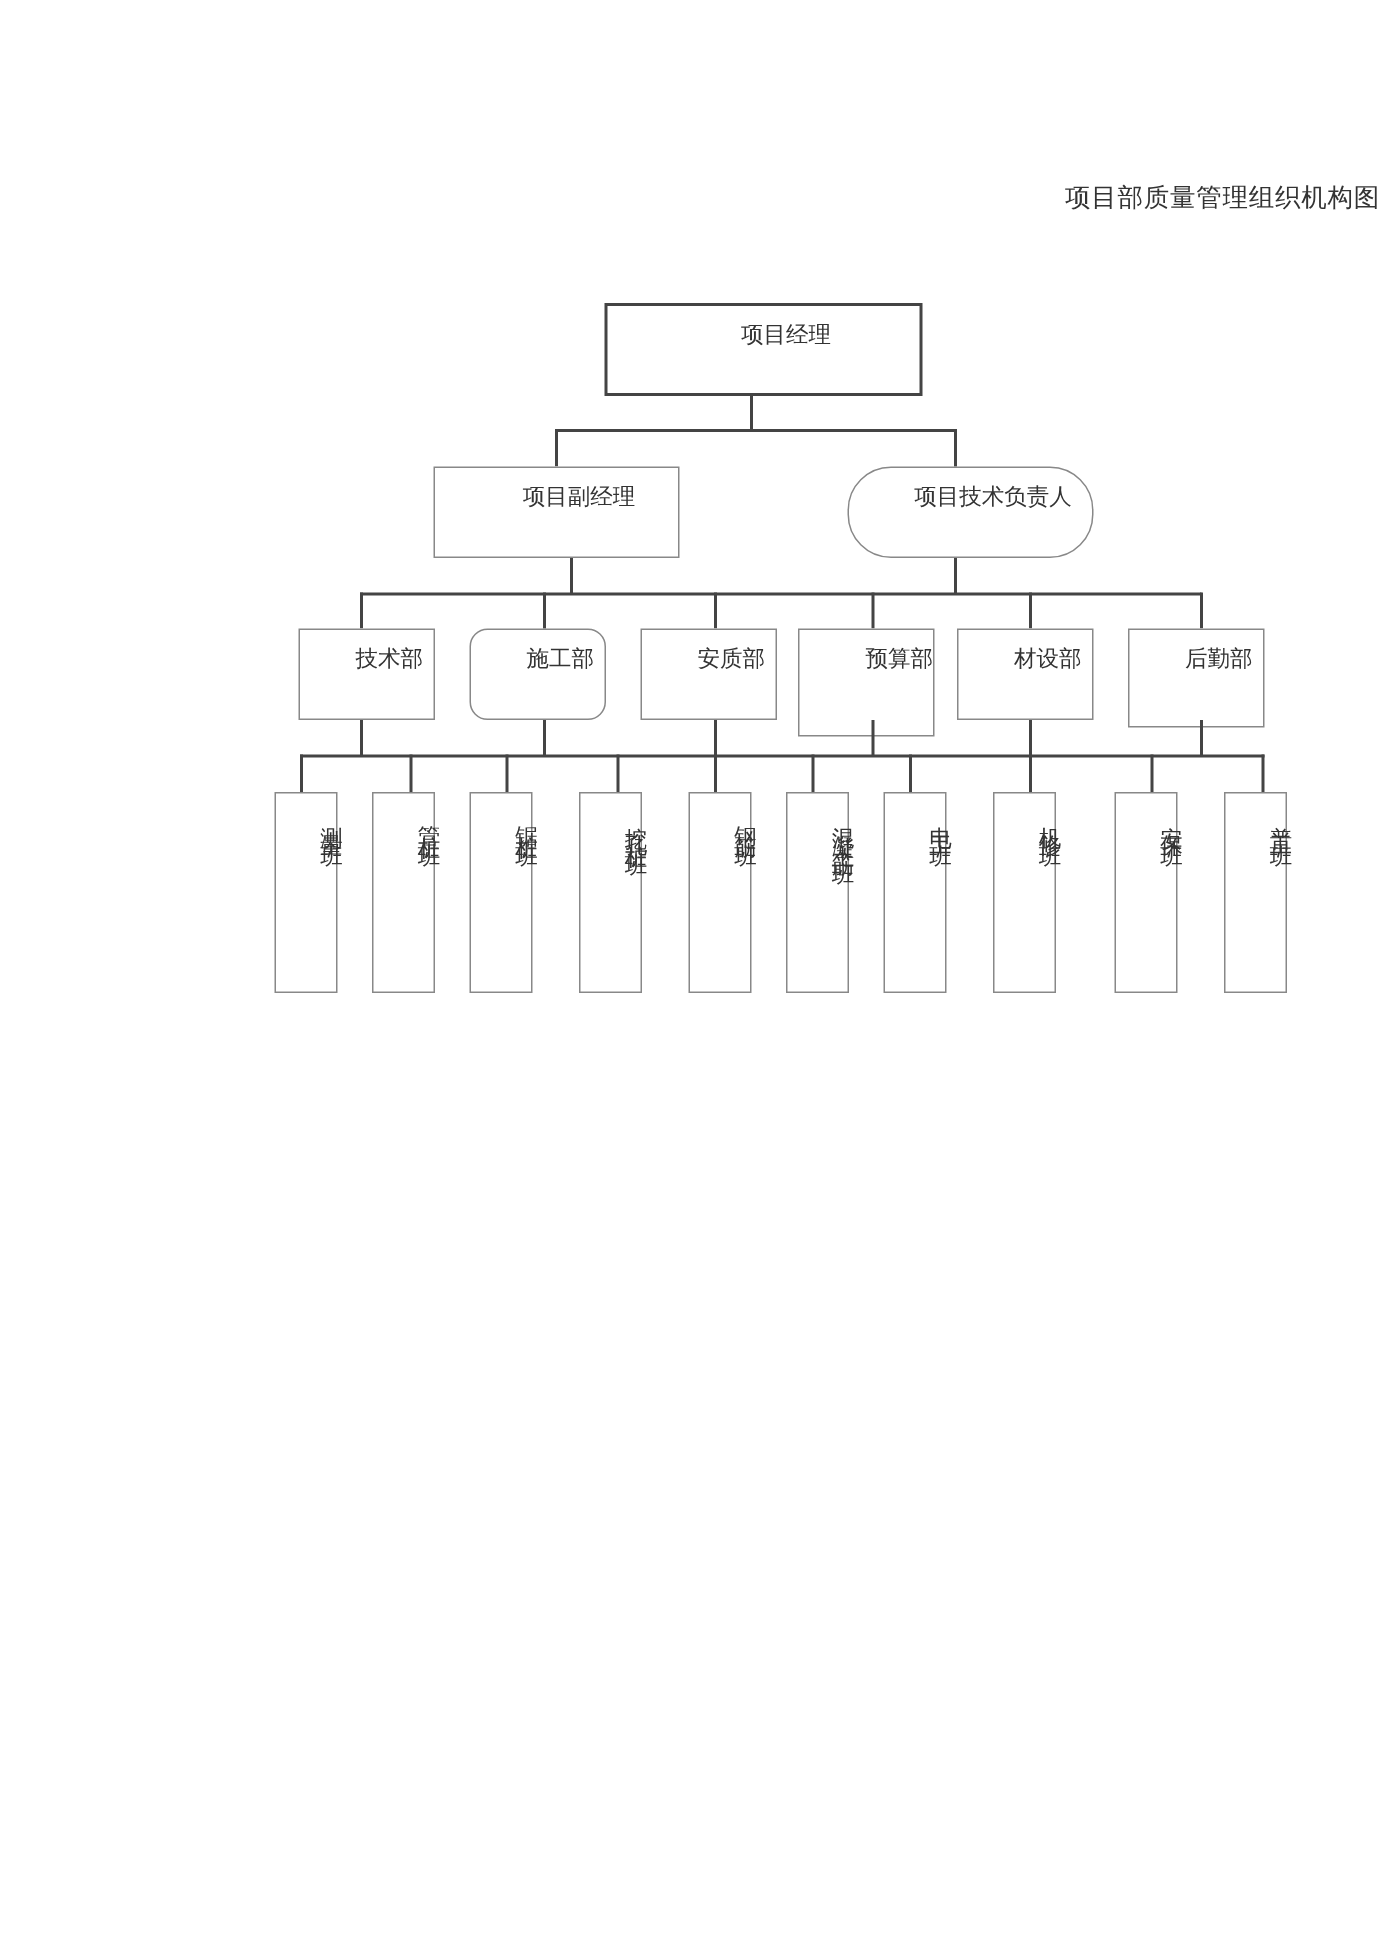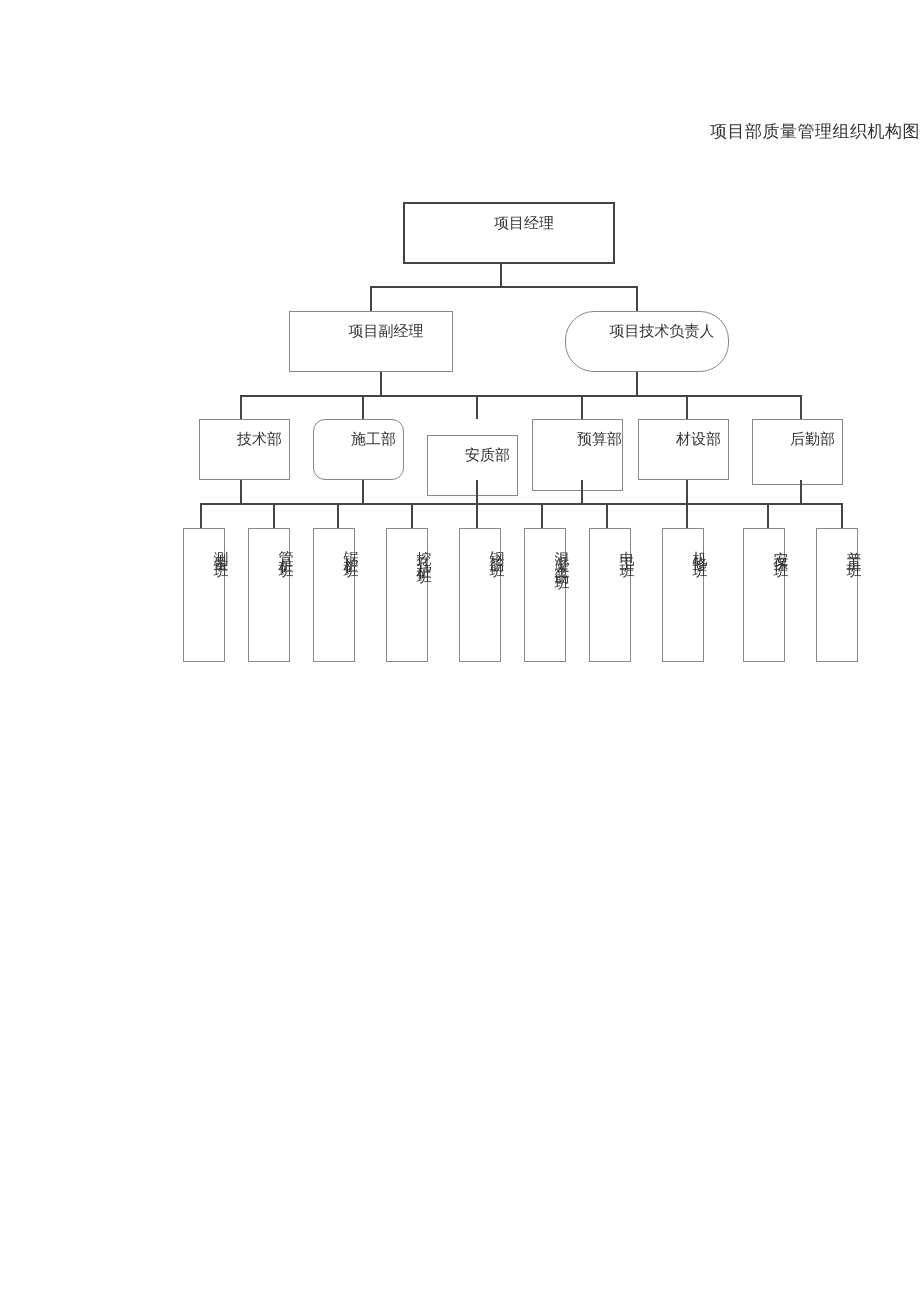--- a/index.html
+++ b/index.html
@@ -45,21 +45,21 @@
 <div class="line" style="left:581px; top:395px; width:2px; height:24px;"></div>
 <div class="line" style="left:686px; top:395px; width:2px; height:24px;"></div>
 <div class="line" style="left:800px; top:395px; width:2px; height:24px;"></div>
 
 <div class="box" style="left:199px; top:419px; width:91px; height:61px;">
   <span class="lbl">技术部</span>
 </div>
 <div class="box" style="left:313px; top:419px; width:91px; height:61px;border-radius:12px;">
   <span class="lbl">施工部</span>
 </div>
-<div class="box" style="left:427px; top:419px; width:91px; height:61px;margin-top:16px;">
+<div class="box" style="left:427px; top:419px; width:91px; height:61px;">
   <span class="lbl">安质部</span>
 </div>
 <div class="box" style="left:532px; top:419px; width:91px; height:72px;text-align:right;">
   <span class="lbl">预算部</span>
 </div>
 <div class="box" style="left:638px; top:419px; width:91px; height:61px;">
   <span class="lbl">材设部</span>
 </div>
 <div class="box" style="left:752px; top:419px; width:91px; height:66px;">
   <span class="lbl">后勤部</span>

